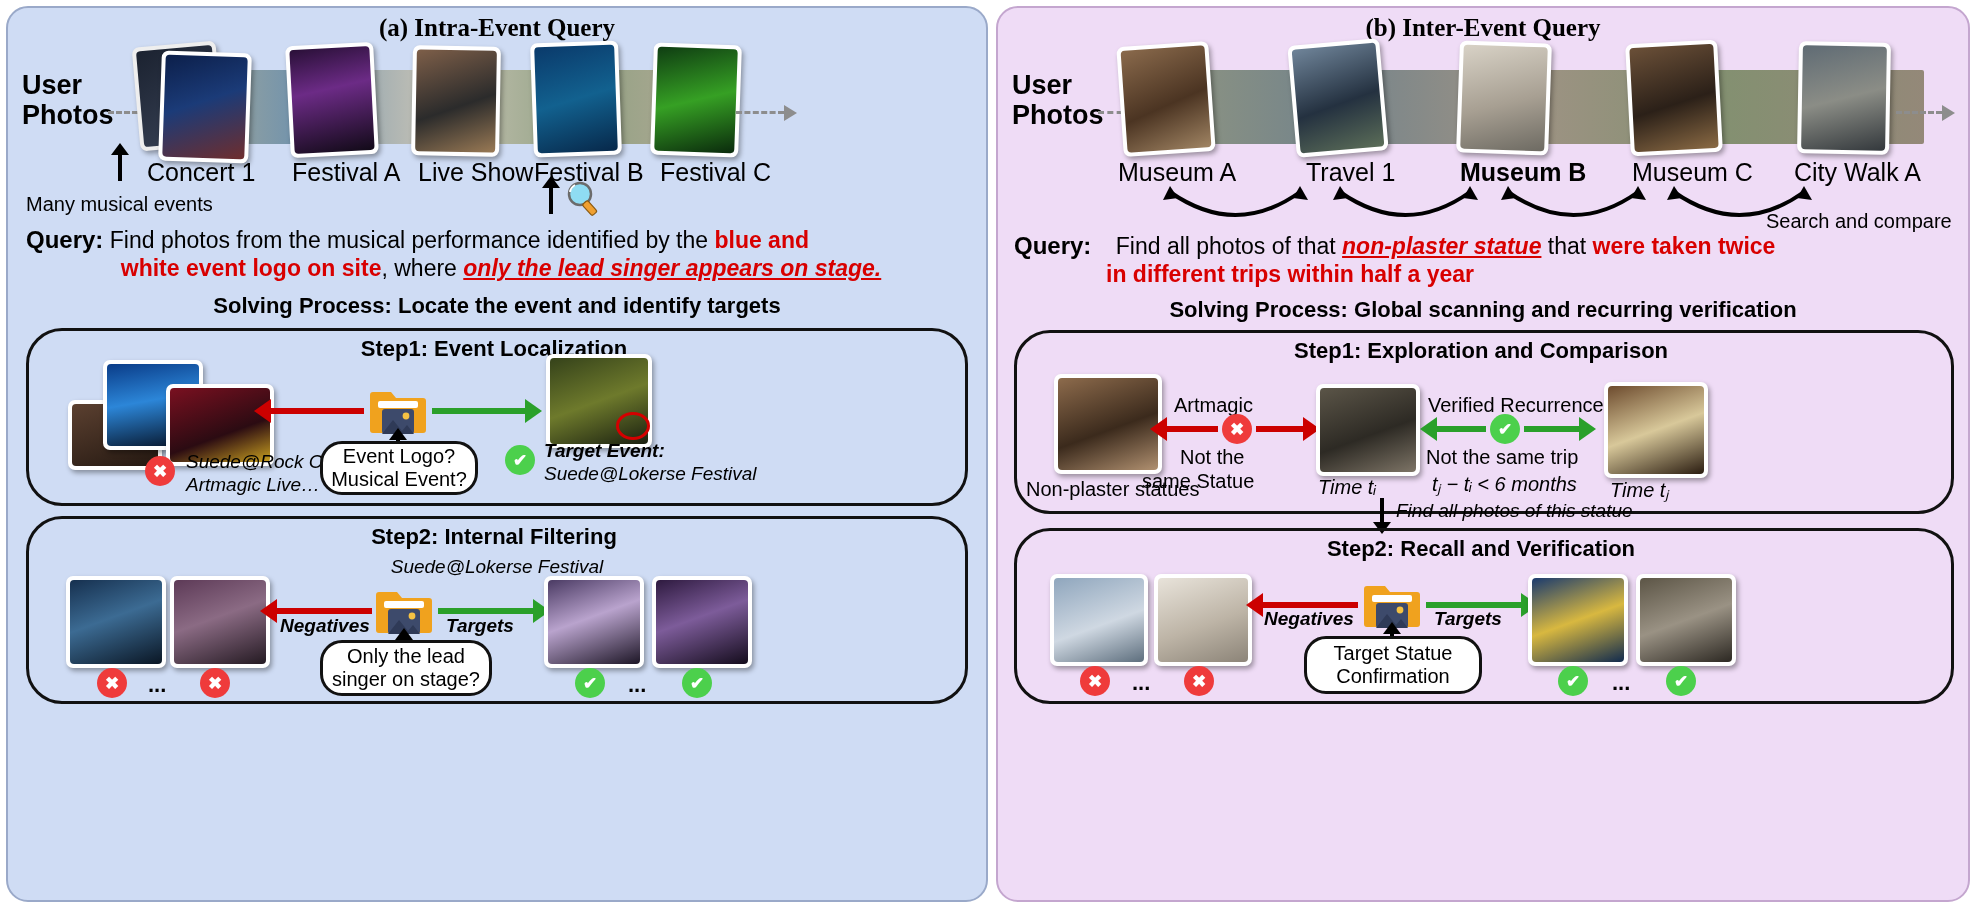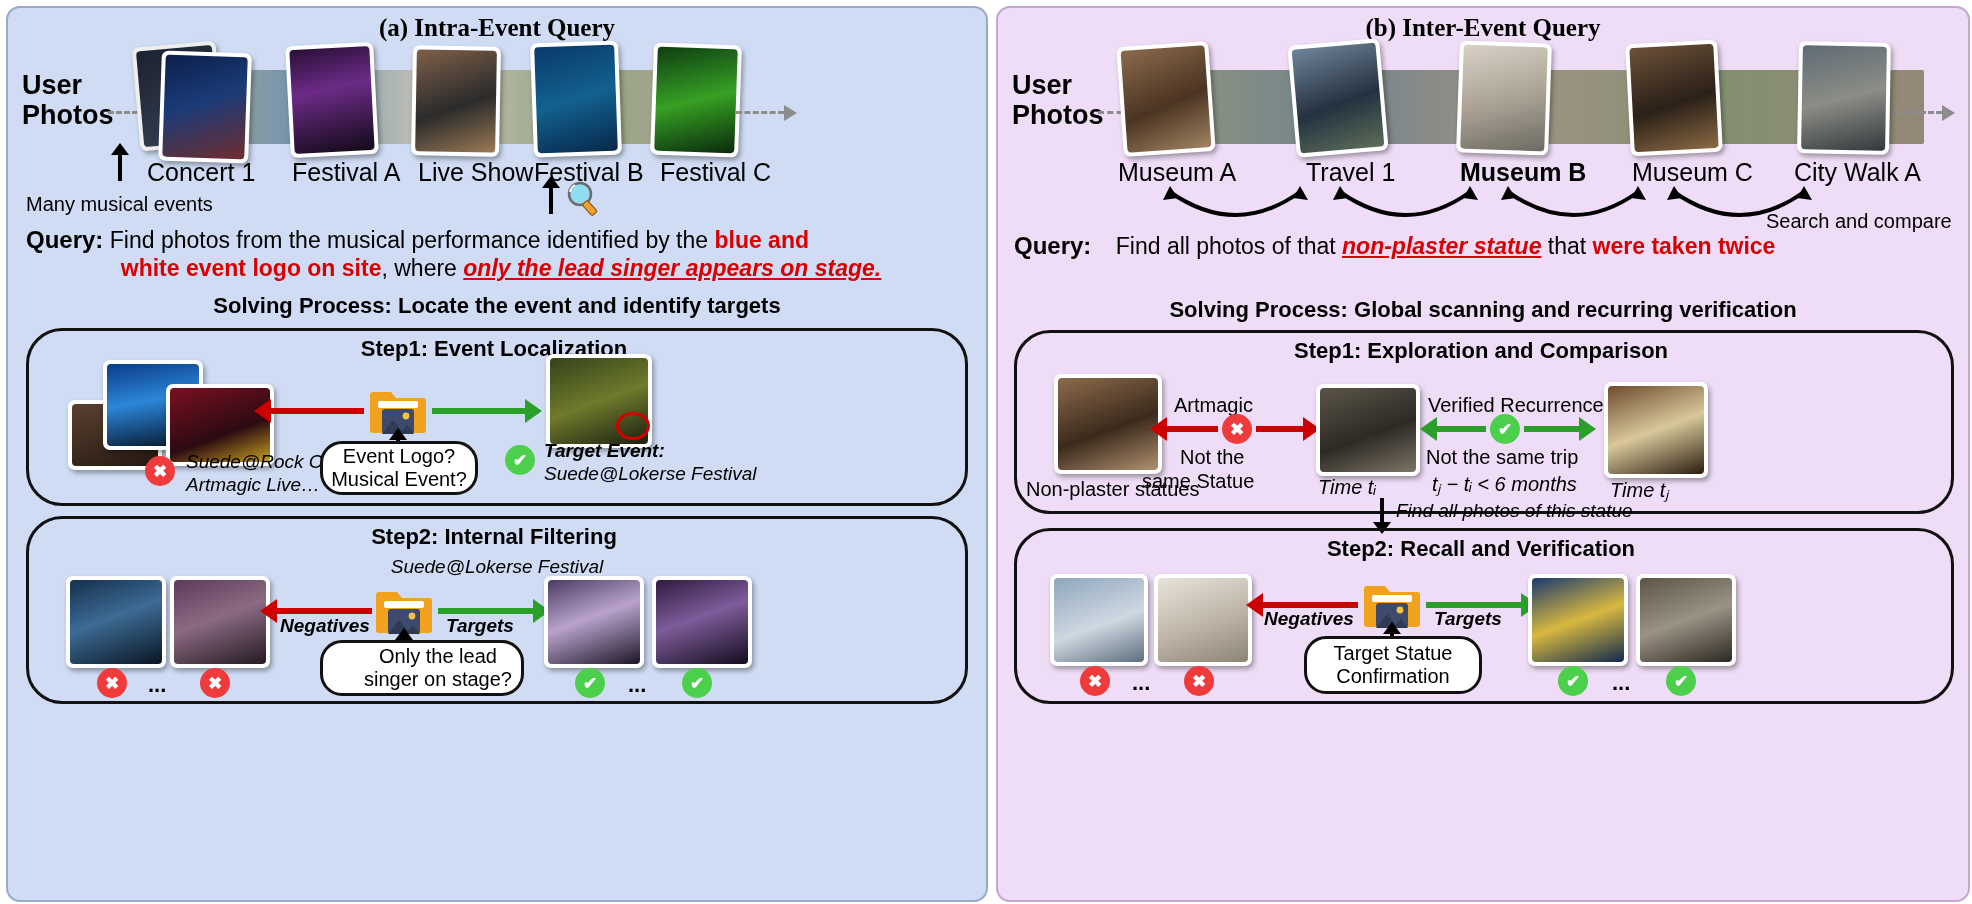--- a/index.html
+++ b/index.html
@@ -1,19 +1,19 @@
 <!DOCTYPE html>
 <html><head>
 <meta charset="utf-8">
 <style>
   html,body{margin:0;padding:0;background:#ffffff;}
   body{width:1972px;height:904px;font-family:"Liberation Sans",sans-serif;overflow:hidden;}
   .fig{position:relative;width:1972px;height:904px;}
 
-  .panel{position:absolute;top:6px;height:892px;border-radius:14px;}
+  .panel{position:absolute;top:6px;height:892px;border-radius:22px;}
   .panel-a{left:6px;width:978px;background:#cfdcf4;border:2px solid #9aa9c9;}
   .panel-b{left:996px;width:970px;background:#efdcf6;border:2px solid #c4a6cf;}
 
   .ptitle{position:absolute;top:6px;left:0;right:0;text-align:center;
     font-family:"Liberation Serif",serif;font-weight:bold;font-size:25px;color:#000;}
 
   .userphotos{position:absolute;font-weight:bold;font-size:27px;line-height:30px;color:#000;
     font-family:"Liberation Sans",sans-serif;}
   .bg-strip{position:absolute;height:74px;top:0;background:linear-gradient(90deg,#b9b08c,#6f90a8,#c9c3b3,#8d9e7d,#b5a893);opacity:.95;}
   .ph{position:absolute;background:#fff;border-radius:7px;padding:4px;
@@ -208,21 +208,21 @@
     </svg>
 
     <div class="arrow green-a" style="left:430px;top:600px;width:96px;">
         <span class="head"></span>
       </div>
     <div class="italab" style="left:438px;top:607px;font-weight:bold;">Targets</div>
 
     <div class="vbar" style="left:394px;top:630px;height:22px;">
         <span class="uh"></span>
       </div>
-    <div class="bubble" style="left:312px;top:632px;width:166px;height:50px;padding-left:32px;">
+    <div class="bubble" style="left:312px;top:632px;width:166px;height:50px;">
       <span>Only the lead</span>
       <span>singer on stage?</span>
     </div>
 
     <div class="ph" style="left:536px;top:568px;width:92px;height:84px;">
         <span class="im" style="background:linear-gradient(160deg,#4a3a63,#b9a3cd 45%,#1d1626);"></span>
       </div>
     <div class="ph" style="left:644px;top:568px;width:92px;height:84px;">
         <span class="im" style="background:linear-gradient(160deg,#2e1a3f,#7d5c9a 45%,#140c1c);"></span>
       </div>
@@ -293,20 +293,23 @@
         <polygon points="696,2 689,14 704,16"></polygon>
       </g>
     </svg>
 
     <div class="smalllab" style="left:768px;top:202px;">Search and compare</div>
 
     <div class="qrow" style="left:16px;top:224px;width:940px;">
       <span class="qlabel">Query:</span>
       <span style="display:inline-block;width:18px;"></span><span>Find all photos of that </span><span class="rediu">non-plaster statue</span><span> that </span><span class="red">were taken twice</span>
     </div>
+    <div class="qrow" style="left:108px;top:253px;width:860px;">
+      <span class="red">in different trips within half a year</span>
+    </div>
 
     <div class="solving" style="left:0;top:289px;width:970px;">Solving Process: Global scanning and recurring verification</div>
 
     <div class="stepbox" style="left:16px;top:322px;width:934px;height:178px;"></div>
     <div class="steptitle" style="left:16px;top:330px;width:934px;">Step1: Exploration and Comparison</div>
 
     <div class="ph" style="left:56px;top:366px;width:100px;height:92px;">
         <span class="im" style="background:linear-gradient(160deg,#8d6b4c,#3b2a1c 55%,#b09070);"></span>
       </div>
     <div class="ph" style="left:48px;top:372px;width:100px;height:92px;transform:rotate(-3deg);z-index:-1;">

